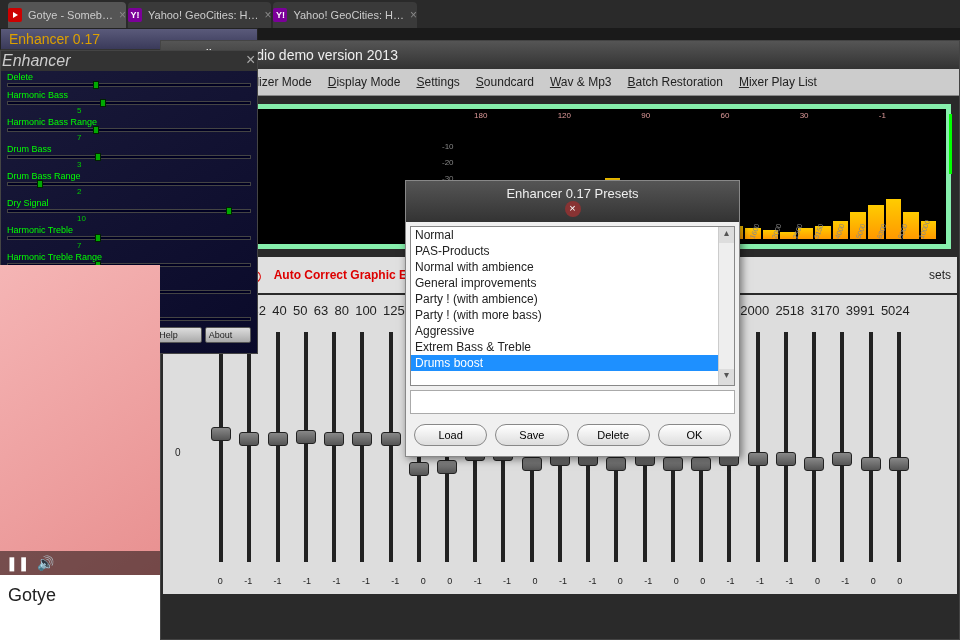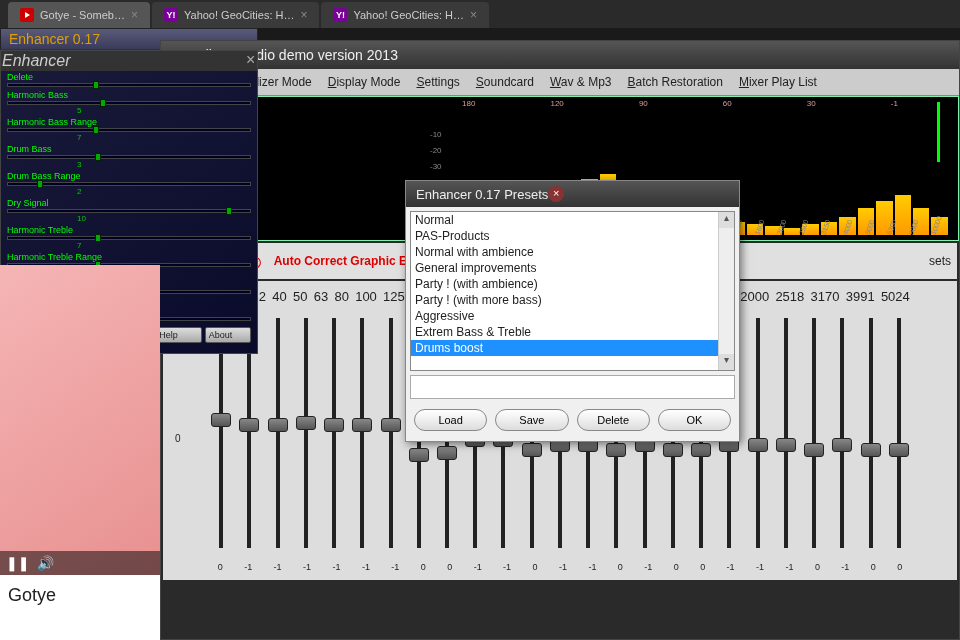--- a/index.html
+++ b/index.html
@@ -1,36 +1,36 @@
 <!DOCTYPE html>
 <html><head>
 <meta charset="utf-8">
 <style>
 * { margin: 0; padding: 0; box-sizing: border-box; font-family: Arial, sans-serif; }
 body { width: 960px; height: 640px; background: #1a1a1a; overflow: hidden; position: relative; }
 
 
 .browser-tabs { background: #2a2a2a; height: 28px; display: flex; padding: 2px 8px 0; gap: 2px; }
-.tab { background: #3a3a3a; color: #ccc; font-size: 11px; padding: 5px 12px; border-radius: 4px 4px 0 0; display: flex; align-items: center; gap: 6px; max-width: 180px; }
+.tab { background: #3a3a3a; color: #ccc; font-size: 11px; padding: 5px 0; border-radius: 4px 4px 0 0; display: flex; align-items: center; gap: 6px; max-width: 180px; }
 .tab.active { background: #555; }
 .tab-icon { width: 14px; height: 14px; }
 .youtube-icon { background: #c00; border-radius: 2px; position: relative; }
 .youtube-icon::after { content: ''; position: absolute; left: 5px; top: 4px; border-left: 5px solid white; border-top: 3px solid transparent; border-bottom: 3px solid transparent; }
 .yahoo-icon { background: #7b0099; border-radius: 2px; color: white; font-size: 9px; font-weight: bold; text-align: center; line-height: 14px; }
 .tab-close { color: #888; margin-left: auto; font-size: 12px; }
 
 
 .main-window { position: absolute; top: 40px; left: 160px; right: 0; bottom: 0; background: #2a2a2a; border: 1px solid #444; }
 .main-title { background: linear-gradient(#555, #333); color: #eee; padding: 6px 12px; font-size: 14px; }
 .main-menu { background: #ccc; padding: 4px 8px; display: flex; gap: 4px; font-size: 12px; color: #222; border-bottom: 1px solid #888; }
 .main-menu span { padding: 2px 6px; cursor: pointer; }
 .main-menu span u { text-decoration: underline; }
 
 
-.spectrum { background: #000; height: 145px; position: relative; border: 1px solid #86efac; margin: 0; }
+.spectrum { background: #000; height: 145px; position: relative; border: 5px solid #86efac; margin: 8px; }
 .spectrum-bars { position: absolute; bottom: 5px; left: 290px; right: 10px; height: 90px; display: flex; align-items: flex-end; gap: 2px; }
 .spectrum-bar { flex: 1; background: linear-gradient(to top, #ff9900, #ffcc00); }
 .freq-labels2 { position: absolute; top: 2px; left: 300px; right: 60px; display: flex; justify-content: space-between; color: #d99; font-size: 8px; }
 .db-labels { position: absolute; left: 268px; top: 30px; color: #888; font-size: 8px; line-height: 16px; }
 .freq-indicator { position: absolute; top: 110px; left: 50%; transform: translateX(-50%); color: white; font-size: 10px; background: rgba(0,0,0,0.5); padding: 2px 8px; }
 .green-marker { position: absolute; top: 5px; left: 775px; width: 3px; height: 60px; background: #0f0; }
 
 
 .controls-strip { background: #e0e0e0; padding: 6px; display: flex; align-items: center; gap: 12px; margin: 2px; }
 .eq-flat-btn { background: linear-gradient(#fff,#ddd); border: 1px solid #888; padding: 4px 14px; border-radius: 4px; font-size: 12px; }
@@ -65,21 +65,21 @@
 
 
 .video-sidebar { position: absolute; top: 265px; left: 0; width: 160px; bottom: 0; background: #fff; }
 .video-thumb { width: 100%; height: 310px; background: linear-gradient(145deg, #f5b5b5, #e89090); position: relative; }
 .video-controls { position: absolute; bottom: 0; left: 0; right: 0; height: 24px; background: rgba(0,0,0,0.5); display: flex; align-items: center; padding: 0 6px; gap: 8px; }
 .video-controls span { color: white; font-size: 14px; }
 .video-title { padding: 10px 8px; font-size: 18px; color: #222; }
 
 
 .presets-dialog { position: absolute; top: 180px; left: 405px; width: 335px; background: #f0f0f0; border: 1px solid #888; box-shadow: 2px 2px 8px rgba(0,0,0,0.5); }
-.presets-title { background: linear-gradient(#555,#333); color: #eee; padding: 5px 10px; font-size: 13px; display: flex; align-items: center; }
+.presets-title { background: linear-gradient(#555,#333); color: #eee; padding: 5px 10px; font-size: 13px; display: flex; justify-content: space-between; align-items: center; flex-direction: column; }
 .presets-close { width: 16px; height: 16px; background: #833; color: white; border-radius: 50%; text-align: center; line-height: 14px; font-size: 11px; }
 .presets-list { background: white; border: 1px solid #888; margin: 4px; height: 160px; overflow: hidden; position: relative; }
 .preset-item { padding: 1px 4px; font-size: 12px; color: #222; cursor: pointer; white-space: nowrap; }
 .preset-item.selected { background: #1e90ff; color: white; }
 .presets-scroll { position: absolute; right: 0; top: 0; bottom: 0; width: 16px; background: #eee; border-left: 1px solid #ccc; }
 .scroll-arrow { height: 16px; text-align: center; font-size: 10px; color: #555; background: #ddd; }
 .presets-input { margin: 4px; padding: 4px; border: 1px solid #aaa; background: white; height: 24px; }
 .presets-buttons { display: flex; justify-content: space-around; padding: 6px 8px 10px; gap: 8px; }
 .preset-btn { flex: 1; background: linear-gradient(#fff,#ddd); border: 1px solid #888; padding: 4px 8px; border-radius: 12px; font-size: 11px; }
 

